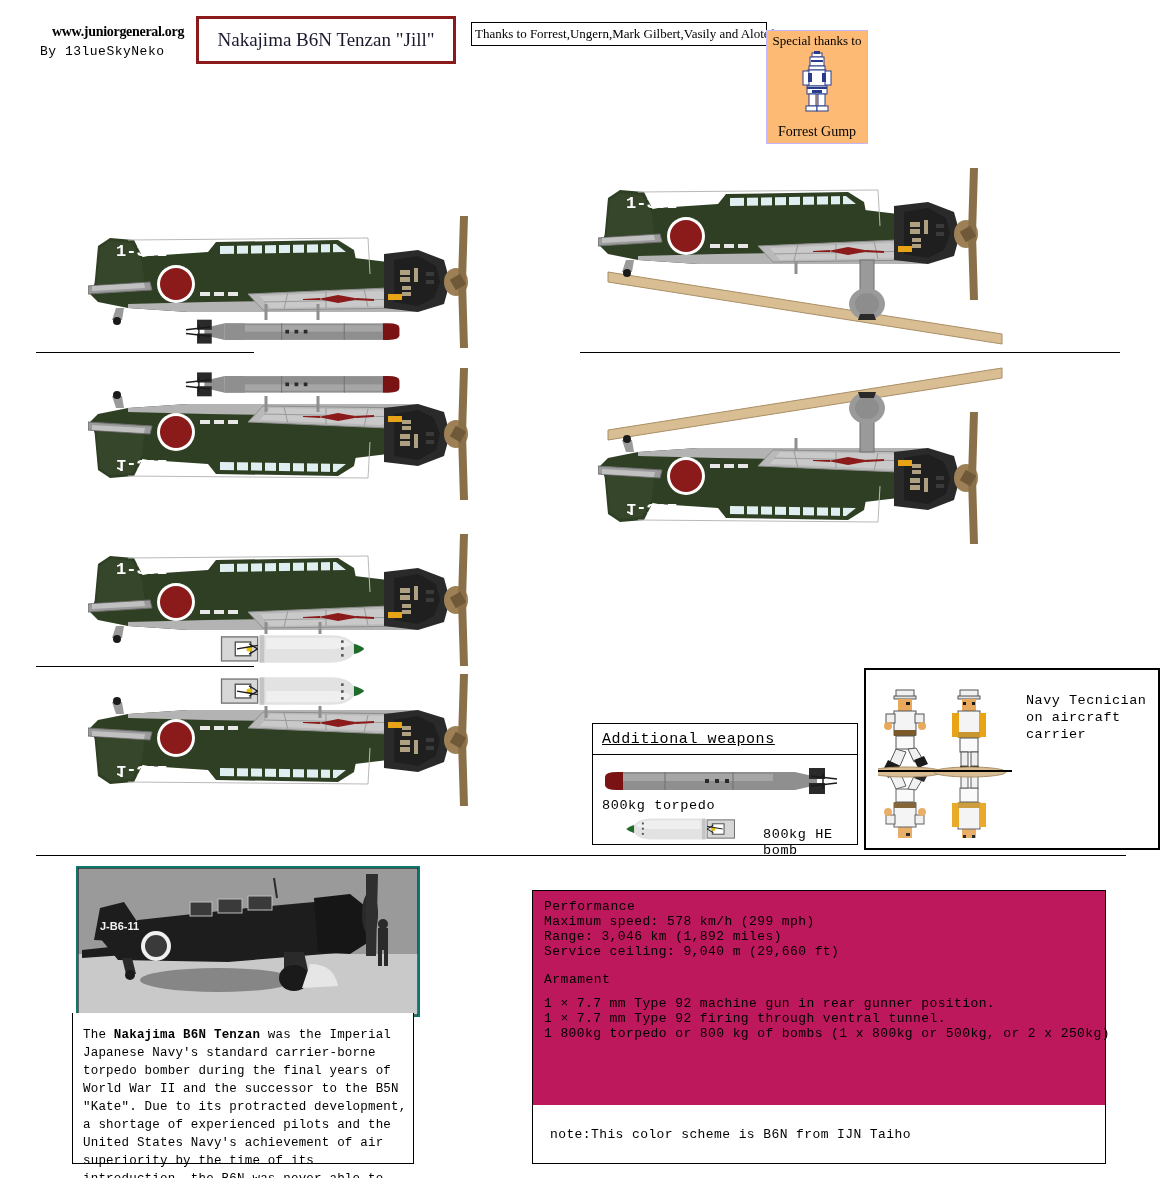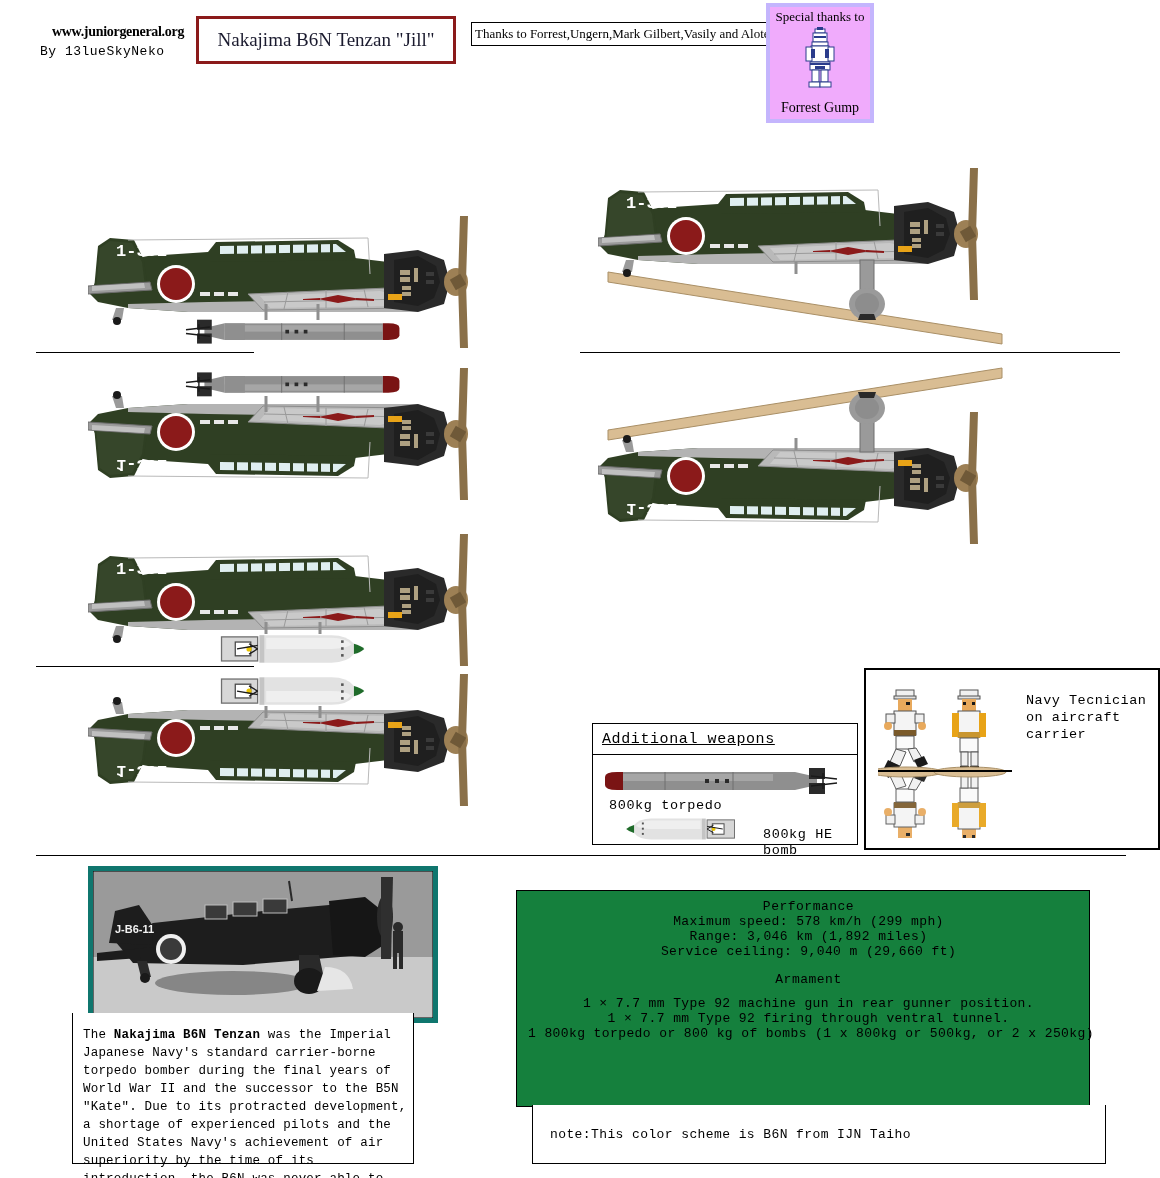--- a/index.html
+++ b/index.html
@@ -15,42 +15,42 @@
     font-weight:bold;font-size:14px;letter-spacing:-0.3px;margin-top:8px;}
   #author{left:40px;top:44px;font-size:13px;letter-spacing:0.5px;}
   #title-box{left:196px;top:16px;width:254px;height:42px;border:3px solid #8b1a1a;
     background:#fff;display:flex;align-items:center;justify-content:center;}
   #title-text{font-family:"Liberation Serif","DejaVu Serif",serif;font-size:19px;
     color:#1a1a2e;white-space:nowrap;}
   #thanks-box{left:471px;top:22px;width:294px;height:22px;border:1px solid #000;
     background:#fff;display:flex;align-items:center;}
   #thanks-text{font-family:"Liberation Serif","DejaVu Serif",serif;font-size:13px;
     padding-left:3px;white-space:nowrap;}
-  #gump-box{left:766px;top:3px;width:100px;height:112px;border:4px solid #c4b5fd;background:#f0abfc;}
+  #gump-box{left:766px;top:30px;width:100px;height:112px;border:1px solid #c4b5fd;background:#fdba74;}
   #gump-top{text-align:center;font-family:"Liberation Serif","DejaVu Serif",serif;font-size:13px;margin-top:2px;}
   #gump-bottom{text-align:center;font-family:"Liberation Serif","DejaVu Serif",serif;font-size:14px;
     position:absolute;bottom:3px;left:0;width:100%;}
   #gump-fig{position:absolute;left:50%;top:20px;transform:translateX(-50%);}
   
   .divider{background:#000;height:1px;}
   
   #weapons-box{left:592px;top:723px;width:264px;height:120px;border:1px solid #000;background:#fff;}
   #weapons-title{font-size:15px;padding:7px 0 0 9px;letter-spacing:0.6px;text-decoration:underline;}
   #weapons-rule{position:absolute;left:0;top:30px;width:100%;height:1px;background:#000;}
   .wlabel{font-size:13.5px;letter-spacing:0.6px;position:absolute;}
   #tech-box{left:864px;top:668px;width:292px;height:178px;border:2px solid #000;background:#fff;}
   #tech-label{position:absolute;left:160px;top:22px;font-size:13.5px;line-height:17px;letter-spacing:0.5px;white-space:pre;}
   
-  #photo-box{left:88px;top:866px;width:340px;height:147px;border:5px solid #0f766e;
+  #photo-box{left:76px;top:866px;width:340px;height:147px;border:2px solid #0f766e;
     background:#a21caf;overflow:hidden;}
   #desc-box{left:72px;top:1013px;width:340px;height:150px;border:1px solid #000;
     border-top:none;background:#fff;}
   #desc-text{font-size:12.5px;line-height:18px;padding:13px 6px 0 10px;letter-spacing:0.2px;}
   #desc-text b{font-weight:bold;}
-  #spec-box{left:516px;top:890px;width:572px;height:215px;border:1px solid #000;background:#15803d;text-align:center;}
+  #spec-box{left:532px;top:890px;width:572px;height:215px;border:1px solid #000;background:#be185d;}
   #note-box{left:532px;top:1105px;width:572px;height:58px;border:1px solid #000;border-top:none;background:#fff;}
   .spec-h{font-size:13px;letter-spacing:0.5px;}
   .spec-l{font-size:13px;letter-spacing:0.4px;white-space:nowrap;}
   #spec-inner{padding:8px 0 0 11px;}
   #note-text{font-size:13px;padding:22px 0 0 17px;letter-spacing:0.4px;}
   svg{display:block;}
 </style>
 </head>
 <body>
 
@@ -345,21 +345,21 @@
 </div>
 
 <div class="abs" id="weapons-box">
   <div id="weapons-title">Additional weapons</div>
   <div id="weapons-rule"></div>
   <div class="abs" style="left:8px;top:38px;">
     <svg width="246" height="36" viewBox="0 0 246 36">
         <use href="#torpedo" x="4" y="2"></use>
       </svg>
   </div>
-  <div class="wlabel" style="left:9px;top:74px;margin-left:7px;">800kg torpedo</div>
+  <div class="wlabel" style="left:9px;top:74px;">800kg torpedo</div>
   <div class="abs" style="left:8px;top:90px;">
     <svg width="160" height="30" viewBox="0 0 176 46">
         <use href="#he-bomb" x="2" y="1"></use>
       </svg>
   </div>
   <div class="wlabel" style="left:170px;top:103px;line-height:16px;white-space:pre;">800kg HE
 bomb</div>
 </div>
 
 <div class="abs" id="tech-box">

